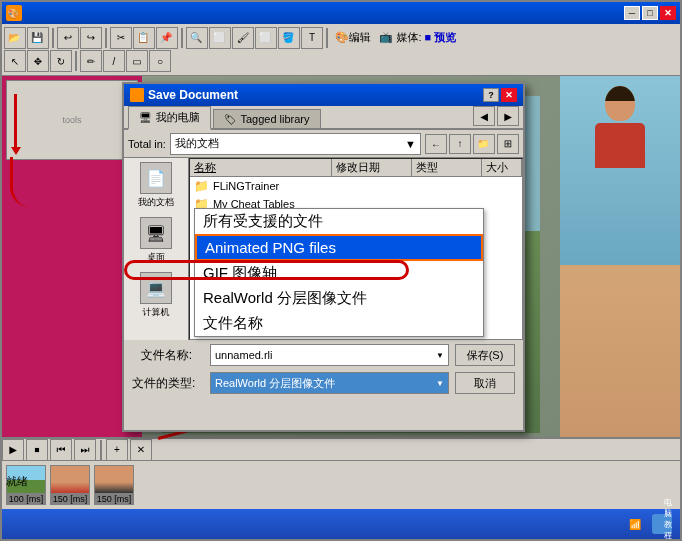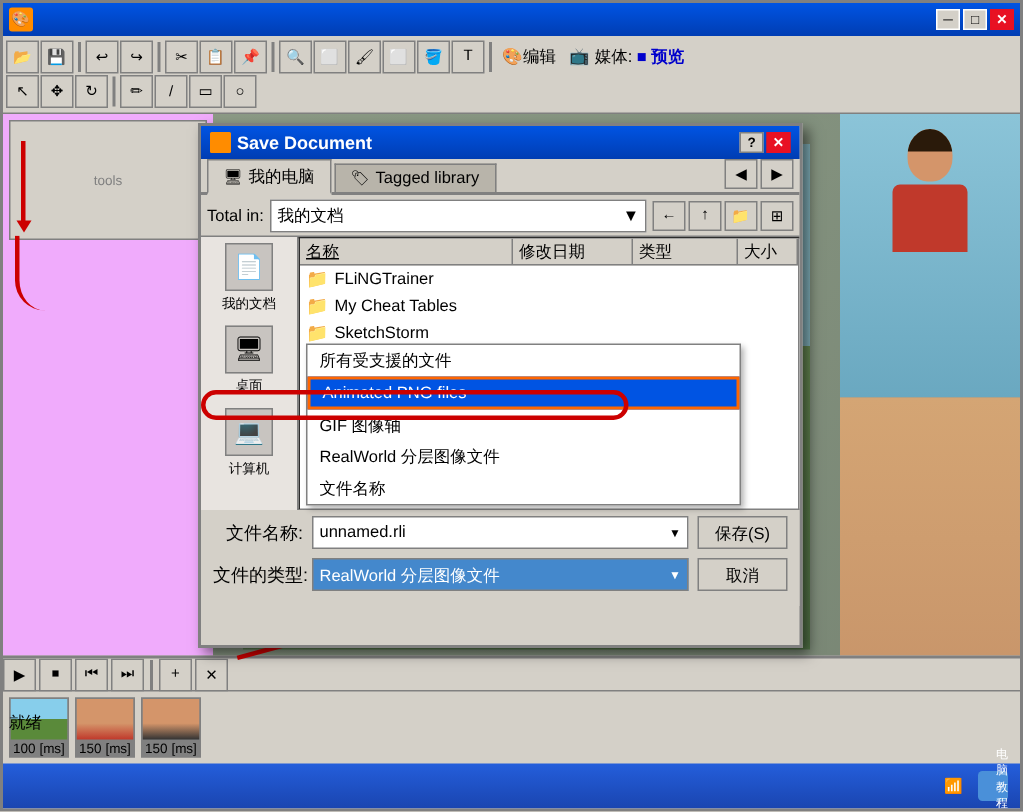--- a/index.html
+++ b/index.html
@@ -126,21 +126,21 @@
     .main-content {
       display: flex;
       height: calc(541px - 22px - 20px - 52px - 70px);
       background: #d4d0c8;
       position: relative;
     }
 
     
     .left-panel {
       width: 140px;
-      background: #f0abfc;
+      background: #be185d;
       padding: 4px;
       display: flex;
       flex-direction: column;
       gap: 4px;
     }
 
     
     .canvas-area {
       flex: 1;
       background: #808080;
@@ -277,21 +277,21 @@
       justify-content: center;
       color: white;
       font-size: 10px;
       padding-left: 12px;
     }
 
     
     .dialog-overlay {
       position: absolute;
       top: 80px;
-      left: 130px;
+      left: 120px;
       width: 403px;
       height: 350px;
       z-index: 100;
     }
     .dialog {
       width: 100%;
       height: 100%;
       background: #d4d0c8;
       border: 2px solid #808080;
       box-shadow: 4px 4px 8px rgba(0,0,0,0.5);
@@ -514,39 +514,40 @@
       background: white;
       border: 1px solid #808080;
       padding: 0 4px;
       font-size: 11px;
       display: flex;
       align-items: center;
       justify-content: space-between;
     }
     .field-input.combo {
       cursor: pointer;
+      margin-left: 12px;
     }
     .combo-arrow {
       font-size: 8px;
     }
 
     
     .dropdown-menu {
       position: absolute;
       background: white;
       border: 1px solid #808080;
       width: 290px;
       z-index: 200;
       box-shadow: 2px 2px 4px rgba(0,0,0,0.3);
       left: 72px;
       bottom: 95px;
     }
     .dropdown-item {
       padding: 3px 8px;
-      font-size: 11px;
+      font-size: 15px;
       cursor: pointer;
       white-space: nowrap;
     }
     .dropdown-item.selected {
       background: #0054e3;
       color: white;
       border: 2px solid #ff6600;
     }
     
     .oval-highlight {

